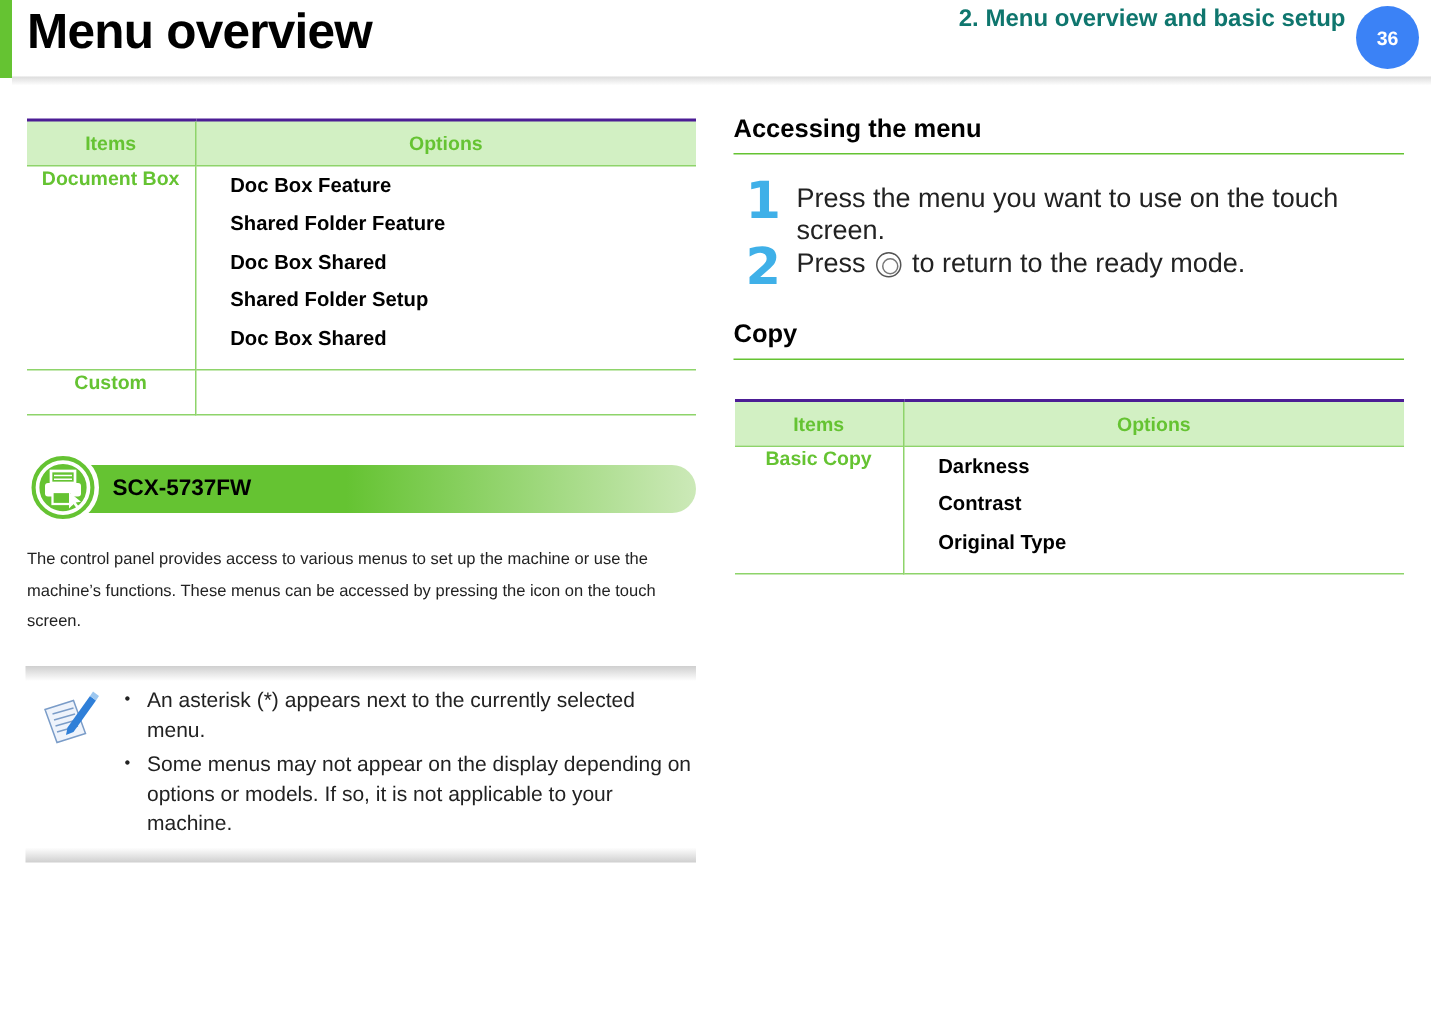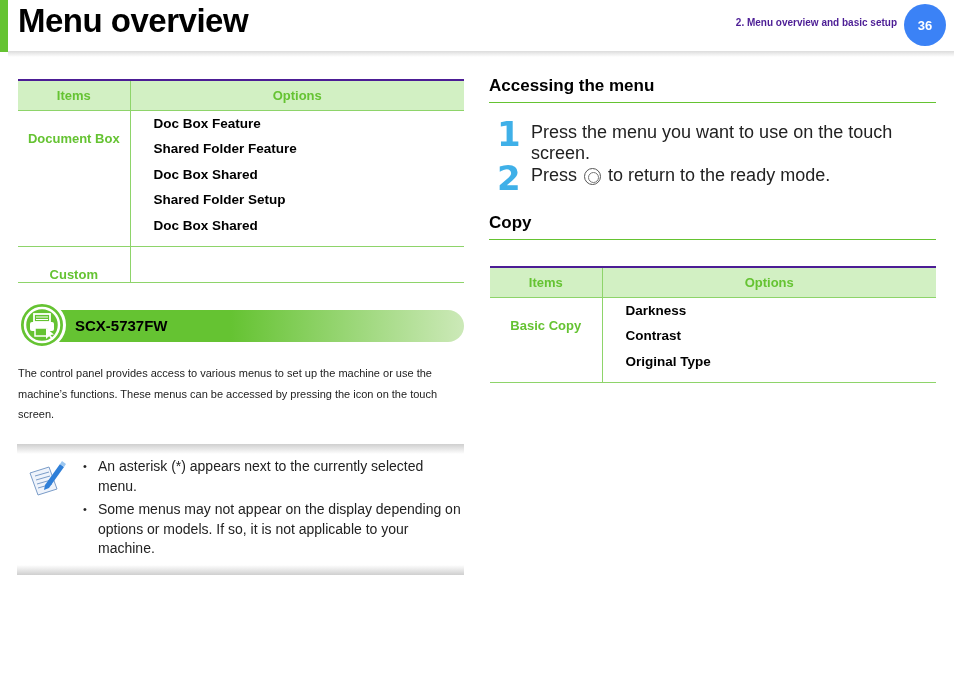--- a/index.html
+++ b/index.html
@@ -3,30 +3,30 @@
 <meta charset="utf-8">
 <style>
   * { box-sizing: border-box; margin: 0; padding: 0; }
   html, body { width: 954px; height: 675px; background: #ffffff; overflow: hidden; }
   body { position: relative; font-family: "Liberation Sans", "DejaVu Sans", sans-serif; color: #111; }
 
   .green-bar { position: absolute; left: 0; top: 0; width: 8px; height: 52px; background: #65c332; }
   .page-title { position: absolute; left: 18px; top: 2px; font-size: 33px; font-weight: bold; color: #000; letter-spacing: -0.5px; }
   .header-rule { position: absolute; left: 8px; top: 51px; width: 946px; height: 6px;
     background: linear-gradient(to bottom, #dcdcdc, #ffffff); }
-  .chapter { position: absolute; right: 57px; top: 17px; font-size: 10px; font-weight: bold; color: #4c1d95; }
+  .chapter { position: absolute; right: 57px; top: 4px; font-size: 16px; font-weight: bold; color: #0f766e; }
   .page-num { position: absolute; left: 904px; top: 4px; width: 42px; height: 42px; border-radius: 50%;
     background: #3b82f6; color: #fff; font-size: 13px; font-weight: bold; display: flex; align-items: center; justify-content: center; }
 
   table.opt { position: absolute; border-collapse: collapse; font-size: 13.5px; }
   table.opt th { background: #d2f0c3; color: #65c332; font-weight: bold; height: 30px; font-size: 13px;
     border-top: 2px solid #4c1d95; border-bottom: 1px solid #8ed46a; }
   table.opt th.c1 { border-right: 1px solid #8ed46a; }
   table.opt td { vertical-align: top; }
-  table.opt td.item { color: #65c332; font-weight: bold; text-align: center; border-right: 1px solid #8ed46a; padding-top: 20px; font-size: 13px; }
+  table.opt td.item { color: #65c332; font-weight: bold; text-align: center; border-right: 1px solid #8ed46a; padding-top: 0; font-size: 13px; }
   table.opt td.opts { padding: 4px 0 4px 23px; font-weight: bold; color: #000; }
   table.opt td.opts div { height: 25.5px; line-height: 18px; }
   table.opt tr.row td { border-bottom: 1px solid #8ed46a; }
 
   .model-banner { position: absolute; left: 18px; top: 301px; width: 446px; height: 48px; }
   .model-bar { position: absolute; left: 22px; top: 9px; width: 424px; height: 32px; border-radius: 0 16px 16px 0;
     background: linear-gradient(to right, #65c332 0%, #65c332 45%, #cce9b8 100%); }
   .model-label { position: absolute; left: 57px; top: 16px; color: #000000; font-weight: bold; font-size: 15px; }
   .model-icon { position: absolute; left: 0; top: 0; width: 48px; height: 48px; border-radius: 50%; background: #65c332;
     border: 3px solid #fff; box-shadow: 0 0 0 0 #65c332; }

